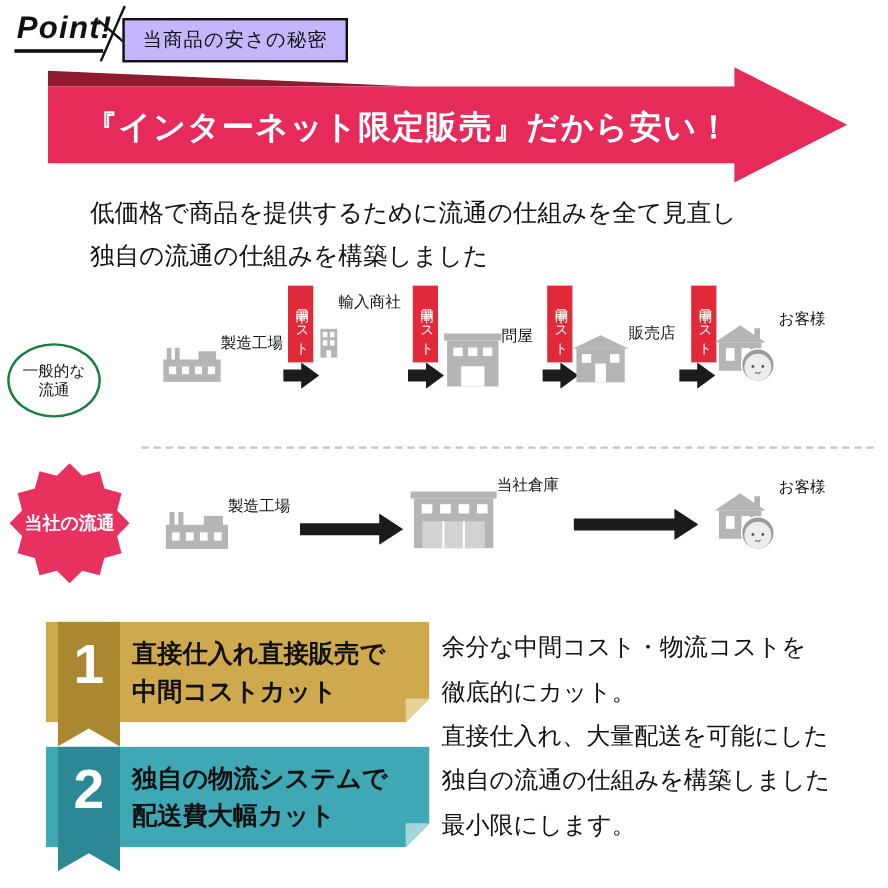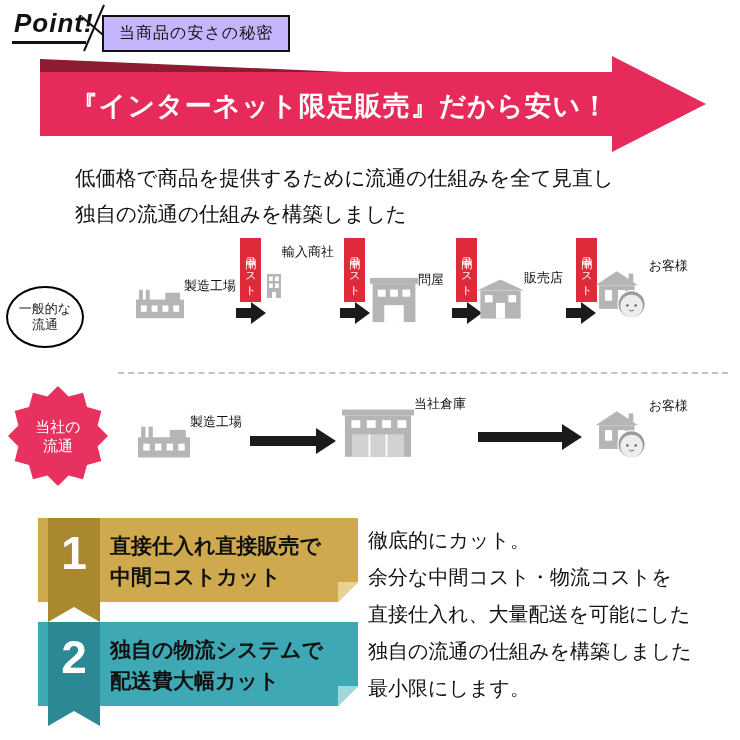--- a/index.html
+++ b/index.html
@@ -13,30 +13,30 @@
   .hdr-box{position:absolute;left:102px;top:15px;border:2.5px solid #111;padding:6px 15px;font-size:16px;letter-spacing:1px;color:#111;background:#c4b5fd;}
 
   
   .banner-svg{position:absolute;left:0;top:54px;}
   .banner-text{position:absolute;left:52px;top:88px;width:576px;text-align:center;font-size:27px;font-weight:bold;color:#fff;letter-spacing:1px;}
 
   
   .intro{position:absolute;left:75px;top:160px;font-size:20.5px;line-height:36px;color:#111;}
 
   
-  .oval-label{position:absolute;left:6px;top:286px;width:74px;height:58px;border:2px solid #000000;border-radius:50%;display:flex;flex-direction:column;align-items:center;justify-content:center;font-size:13px;line-height:16px;text-align:center;background:#fff;}
+  .oval-label{position:absolute;left:6px;top:286px;width:74px;height:58px;border:2px solid #15803d;border-radius:50%;display:flex;flex-direction:column;align-items:center;justify-content:center;font-size:13px;line-height:16px;text-align:center;background:#fff;}
   .gstep,.cstep{position:absolute;display:flex;flex-direction:row;align-items:flex-start;}
   .step-label{font-size:13px;margin-top:5px;color:#111;white-space:nowrap;}
   .cost-tag{position:absolute;top:238px;width:21px;height:64px;background:#e02a3a;color:#fff;font-size:11px;writing-mode:vertical-rl;text-orientation:upright;display:flex;align-items:center;justify-content:center;letter-spacing:1px;}
   .arrow-sm{position:absolute;top:302px;}
   .dashed-divider{position:absolute;left:118px;top:372px;width:610px;border-top:2px dashed #c4c4c4;}
 
   
   .burst-wrap{position:absolute;left:8px;top:386px;width:100px;height:100px;}
-  .burst-text{position:absolute;inset:0;display:flex;flex-direction:column;align-items:center;justify-content:center;color:#fff;font-size:15px;font-weight:normal;line-height:19px;text-align:center;}
+  .burst-text{position:absolute;inset:0;display:flex;flex-direction:row;align-items:center;justify-content:center;color:#fff;font-size:15px;font-weight:bold;line-height:19px;text-align:center;}
   .arrow-lg1{position:absolute;left:250px;top:428px;}
   .arrow-lg2{position:absolute;left:478px;top:424px;}
 
   
   .ribbon{position:absolute;left:38px;width:320px;height:84px;}
   .ribbon1{top:518px;}
   .ribbon2{top:622px;}
   .band{position:absolute;inset:0;clip-path:polygon(0 0,100% 0,100% calc(100% - 20px),calc(100% - 20px) 100%,0 100%);}
   .ribbon1 .band{background:#cfa94e;}
   .ribbon2 .band{background:#3ea8b5;}
@@ -250,20 +250,20 @@
     <div class="plate">
         <span>2</span>
       </div>
     <div class="rb-text">
       <div>独自の物流システムで</div>
       <div>配送費大幅カット</div>
     </div>
   </div>
 
   <div class="desc">
+    <div>余分な中間コスト・物流コストを</div>
     <div>徹底的にカット。</div>
-    <div>余分な中間コスト・物流コストを</div>
     <div>直接仕入れ、大量配送を可能にした</div>
     <div>独自の流通の仕組みを構築しました</div>
     <div>最小限にします。</div>
   </div>
 
 </div>
 
 </body></html>

